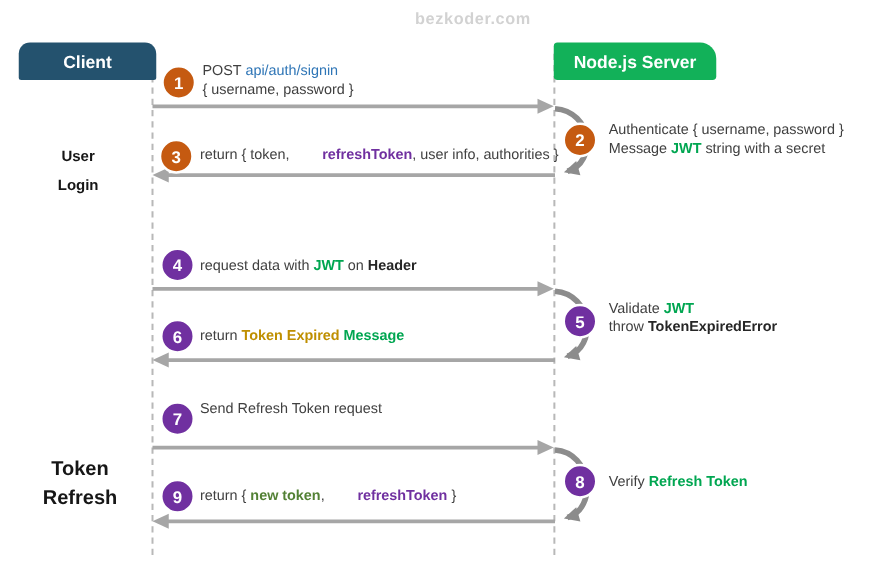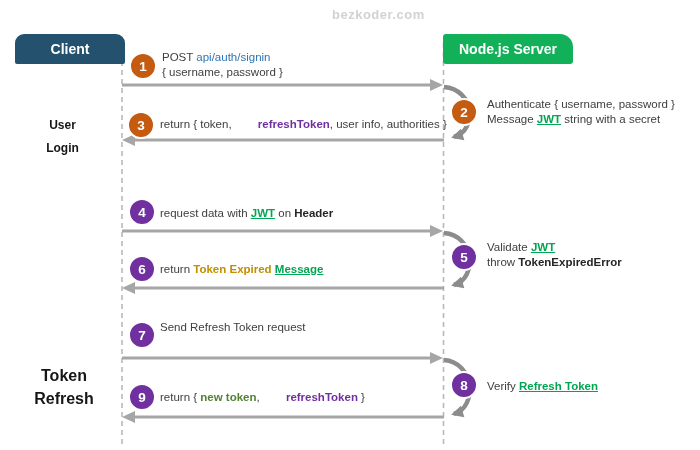--- a/index.html
+++ b/index.html
@@ -38,21 +38,21 @@
   }
   .bg-orange { background:#C55A11; }
   .bg-purple { background:#7030A0; }
 
   
   .msg-label {
     position:absolute; font-size:11.5px; line-height:15px; color:#404040;
     white-space:nowrap;
   }
   .r-blue   { color:#2E75B6; }
-  .r-green  { color:#00A651; font-weight:bold;text-decoration:underline; }
+  .r-green  { color:#00A651; font-weight:bold; }
   .r-purple { color:#7030A0; font-weight:bold;margin-left:23px; }
   .r-gold   { color:#BF8F00; font-weight:bold; }
   .r-olive  { color:#538135; font-weight:bold; }
   .r-dkb    { color:#262626; font-weight:bold; }
 </style>
 </head>
 <body>
 
 <div class="stage">
 

